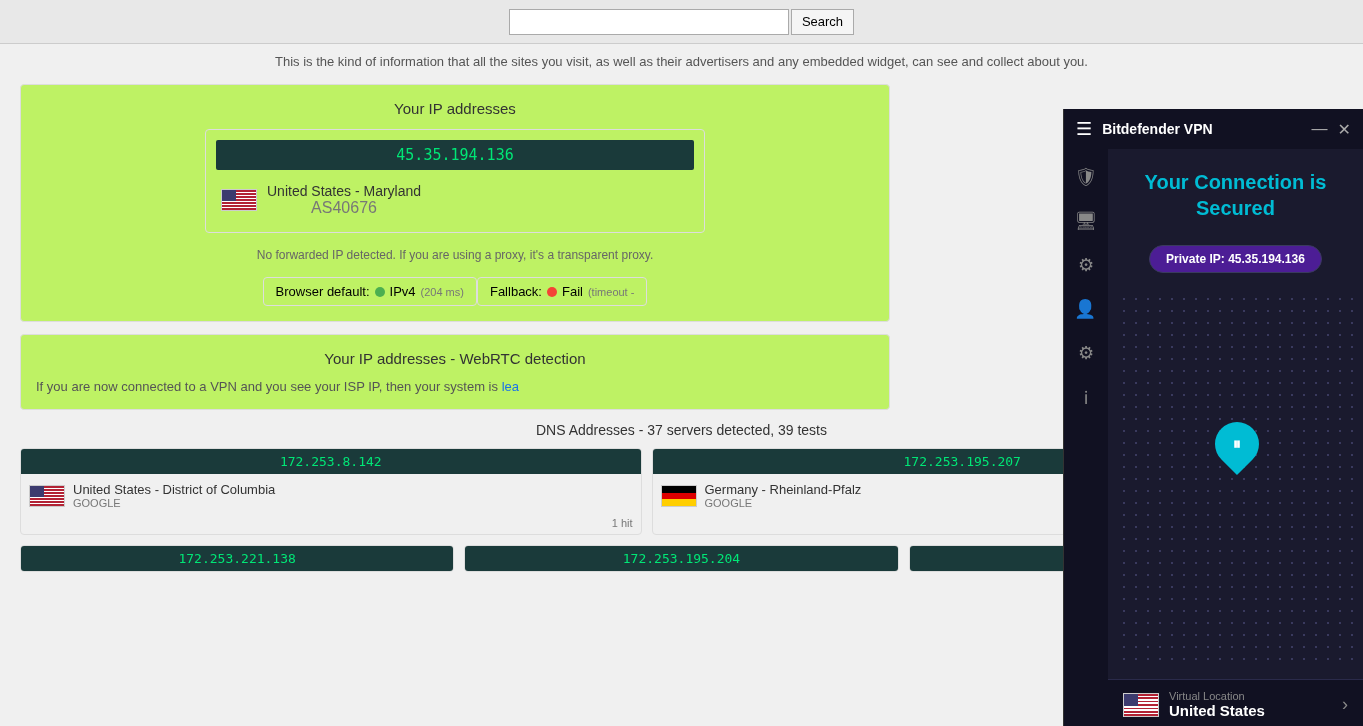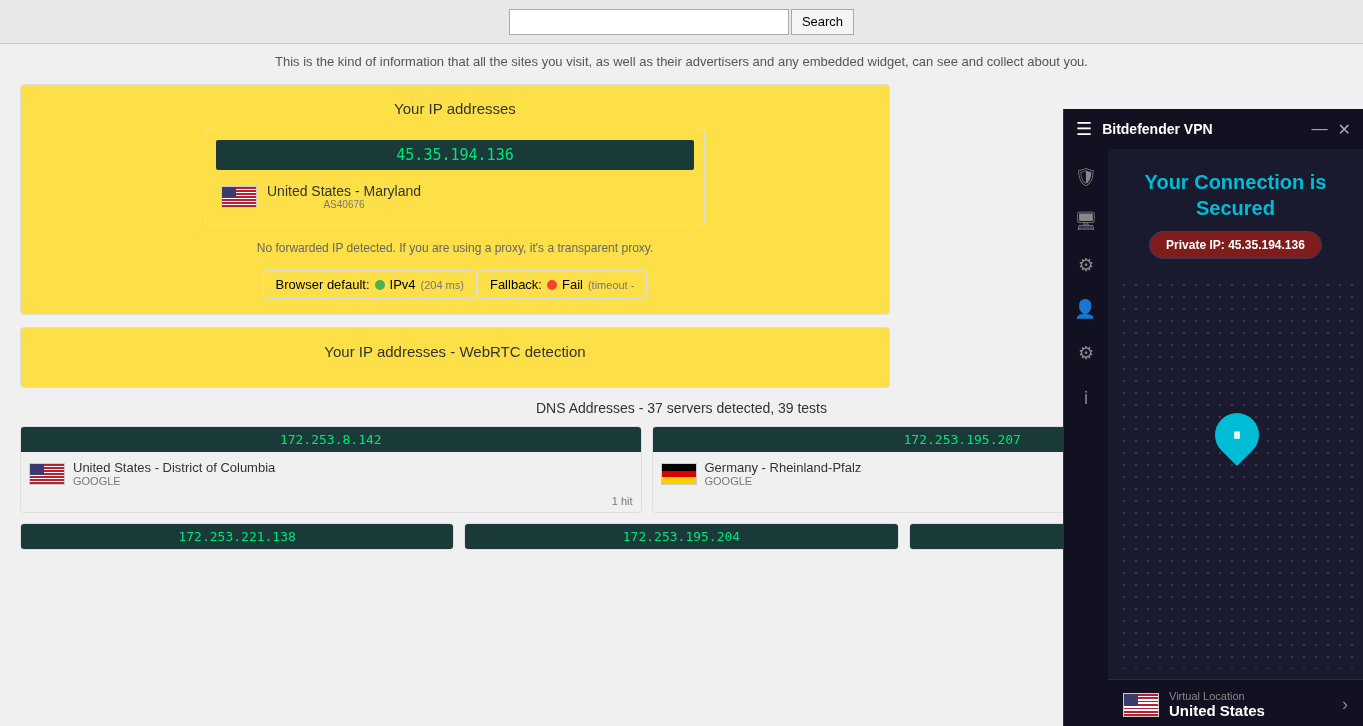--- a/index.html
+++ b/index.html
@@ -42,21 +42,21 @@
 
     .info-text {
       color: #555;
       font-size: 13px;
       margin-bottom: 15px;
       text-align: center;
     }
 
     
     .card {
-      background: #fde047;
+      background: #bef264;
       border: 1px solid #ddd;
       border-radius: 4px;
       margin-bottom: 12px;
       padding: 15px;
     }
     .card-title {
       font-size: 15px;
       font-weight: normal;
       color: #333;
       text-align: center;
@@ -121,21 +121,21 @@
       border: 1px solid #ccc;
     }
     .location-text {
       text-align: center;
     }
     .location-name {
       font-size: 14px;
       color: #333;
     }
     .location-as {
-      font-size: 10px;
+      font-size: 16px;
       color: #777;
     }
 
     .no-proxy-text {
       font-size: 12px;
       color: #666;
       text-align: center;
       padding: 5px;
     }
 
@@ -310,26 +310,26 @@
       padding: 20px 15px 10px;
       text-align: center;
     }
     .vpn-secured-text {
       color: #00bcd4;
       font-size: 20px;
       font-weight: bold;
       line-height: 1.3;
     }
     .vpn-private-ip {
-      background: #7f1d1d;
+      background: #4c1d95;
       border: 1px solid #3a3a5e;
       border-radius: 20px;
       padding: 6px 16px;
       display: inline-block;
-      margin-top: 10px;
+      margin-top: 24px;
       font-size: 12px;
       color: #ccc;
     }
     .vpn-private-ip span {
       color: white;
       font-weight: bold;
     }
 
     
     .vpn-map {
@@ -451,20 +451,24 @@
         <span>Fallback:</span>
         <span class="dot-red"></span>
         <span>Fail</span>
         <span style="color:#777;font-size:11px;">(timeout -</span>
       </div>
     </div>
   </div>
 
   <div class="card" style="max-width:870px;">
     <div class="card-title">Your IP addresses - WebRTC detection</div>
+    <p class="webrtc-text">
+      <span>If you are now connected to a VPN and you see your ISP IP, then your system is</span>
+      <a href="#" class="webrtc-link">lea</a>
+    </p>
   </div>
 
   <div class="dns-section">
     <div class="dns-title">DNS Addresses - 37 servers detected, 39 tests</div>
     <div class="dns-grid">
 
       <div class="dns-card">
         <div class="dns-ip-bar">172.253.8.142</div>
         <div class="dns-location">
           <div class="flag flag-us"></div>

